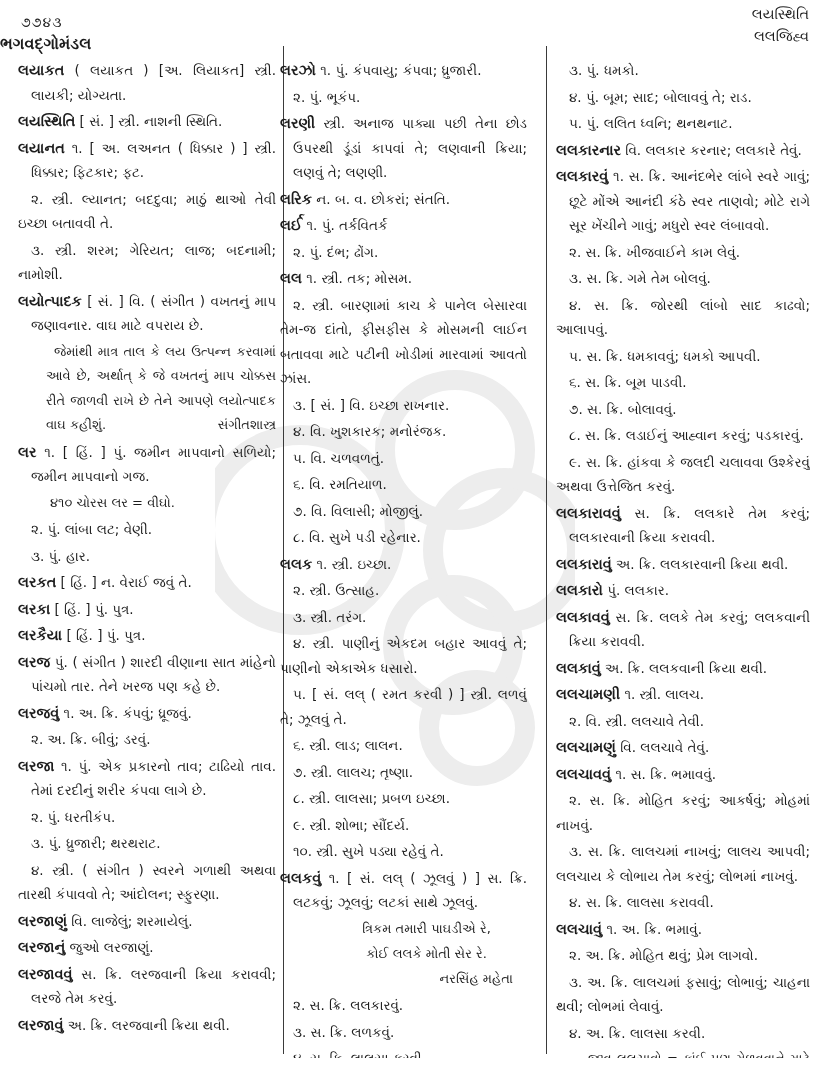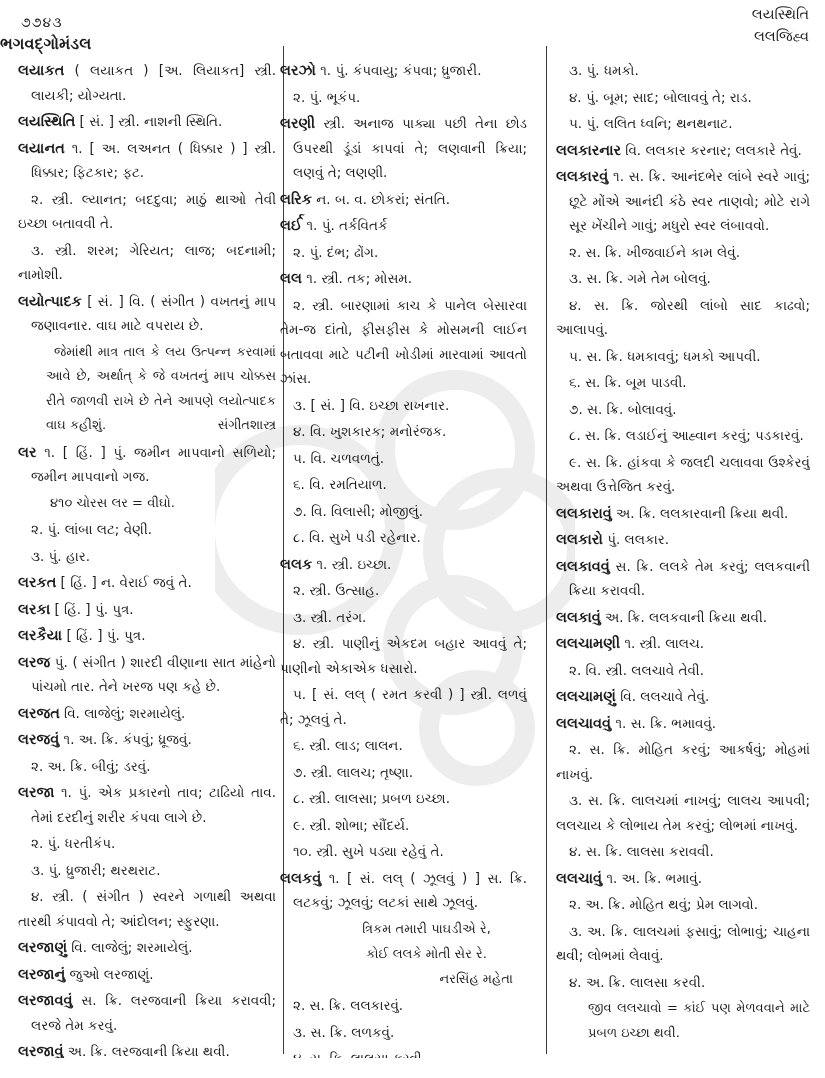--- a/index.html
+++ b/index.html
@@ -68,21 +68,20 @@
       <div class="para entry"><span class="head">લયોત્પાદક</span> [ સં. ] વિ. ( સંગીત ) વખતનું માપ જણાવનાર. વાઘ માટે વપરાય છે.</div>
       <div class="para note">જેમાંથી માત્ર તાલ કે લય ઉત્પન્ન કરવામાં આવે છે, અર્થાત્ કે જે વખતનું માપ ચોક્કસ રીતે જાળવી રાખે છે તેને આપણે લયોત્પાદક વાઘ કહીશું.<span class="attr-inline">સંગીતશાસ્ત્ર</span></div>
       <div class="para entry"><span class="head">લર</span> ૧. [ હિં. ] પું. જમીન માપવાનો સળિયો; જમીન માપવાનો ગજ.</div>
       <div class="para example">૪૧૦ ચોરસ લર = વીઘો.</div>
       <div class="para sense">૨. પું. લાંબા લટ; વેણી.</div>
       <div class="para sense">૩. પું. હાર.</div>
       <div class="para entry"><span class="head">લરકત</span> [ હિં. ] ન. વેરાઈ જવું તે.</div>
       <div class="para entry"><span class="head">લરકા</span> [ હિં. ] પું. પુત્ર.</div>
       <div class="para entry"><span class="head">લરકૈયા</span> [ હિં. ] પું. પુત્ર.</div>
       <div class="para entry"><span class="head">લરજ</span> પું. ( સંગીત ) શારદી વીણાના સાત માંહેનો પાંચમો તાર. તેને ખરજ પણ કહે છે.</div>
-      <div class="para entry"><span class="head">લરજત</span> વિ. લાજેલું; શરમાયેલું.</div>
       <div class="para entry"><span class="head">લરજવું</span> ૧. અ. ક્રિ. કંપવું; ધ્રૂજવું.</div>
       <div class="para sense">૨. અ. ક્રિ. બીવું; ડરવું.</div>
       <div class="para entry"><span class="head">લરજા</span> ૧. પું. એક પ્રકારનો તાવ; ટાઢિયો તાવ. તેમાં દરદીનું શરીર કંપવા લાગે છે.</div>
       <div class="para sense">૨. પું. ધરતીકંપ.</div>
       <div class="para sense">૩. પું. ધ્રુજારી; થરથરાટ.</div>
       <div class="para sense">૪. સ્ત્રી. ( સંગીત ) સ્વરને ગળાથી અથવા તારથી કંપાવવો તે; આંદોલન; સ્ફુરણા.</div>
       <div class="para entry"><span class="head">લરજાણું</span> વિ. લાજેલું; શરમાયેલું.</div>
       <div class="para entry"><span class="head">લરજાનું</span> જુઓ લરજાણું.</div>
       <div class="para entry"><span class="head">લરજાવવું</span> સ. ક્રિ. લરજવાની ક્રિયા કરાવવી; લરજે તેમ કરવું.</div>
       <div class="para entry"><span class="head">લરજાવું</span> અ. ક્રિ. લરજવાની ક્રિયા થવી.</div>
@@ -127,20 +126,21 @@
       <div class="para entry"><span class="head">લલકારનાર</span> વિ. લલકાર કરનાર; લલકારે તેવું.</div>
       <div class="para entry"><span class="head">લલકારવું</span> ૧. સ. ક્રિ. આનંદભેર લાંબે સ્વરે ગાવું; છૂટે મોંએ આનંદી કંઠે સ્વર તાણવો; મોટે રાગે સૂર ખેંચીને ગાવું; મધુરો સ્વર લંબાવવો.</div>
       <div class="para sense">૨. સ. ક્રિ. ખીજવાઈને કામ લેવું.</div>
       <div class="para sense">૩. સ. ક્રિ. ગમે તેમ બોલવું.</div>
       <div class="para sense">૪. સ. ક્રિ. જોરથી લાંબો સાદ કાઢવો; આલાપવું.</div>
       <div class="para sense">૫. સ. ક્રિ. ધમકાવવું; ધમકો આપવી.</div>
       <div class="para sense">૬. સ. ક્રિ. બૂમ પાડવી.</div>
       <div class="para sense">૭. સ. ક્રિ. બોલાવવું.</div>
       <div class="para sense">૮. સ. ક્રિ. લડાઈનું આહ્વાન કરવું; પડકારવું.</div>
       <div class="para sense">૯. સ. ક્રિ. હાંકવા કે જલદી ચલાવવા ઉશ્કેરવું અથવા ઉત્તેજિત કરવું.</div>
+      <div class="para entry"><span class="head">લલકારાવવું</span> સ. ક્રિ. લલકારે તેમ કરવું; લલકારવાની ક્રિયા કરાવવી.</div>
       <div class="para entry"><span class="head">લલકારાવું</span> અ. ક્રિ. લલકારવાની ક્રિયા થવી.</div>
       <div class="para entry"><span class="head">લલકારો</span> પું. લલકાર.</div>
       <div class="para entry"><span class="head">લલકાવવું</span> સ. ક્રિ. લલકે તેમ કરવું; લલકવાની ક્રિયા કરાવવી.</div>
       <div class="para entry"><span class="head">લલકાવું</span> અ. ક્રિ. લલકવાની ક્રિયા થવી.</div>
       <div class="para entry"><span class="head">લલચામણી</span> ૧. સ્ત્રી. લાલચ.</div>
       <div class="para sense">૨. વિ. સ્ત્રી. લલચાવે તેવી.</div>
       <div class="para entry"><span class="head">લલચામણું</span> વિ. લલચાવે તેવું.</div>
       <div class="para entry"><span class="head">લલચાવવું</span> ૧. સ. ક્રિ. ભમાવવું.</div>
       <div class="para sense">૨. સ. ક્રિ. મોહિત કરવું; આકર્ષવું; મોહમાં નાખવું.</div>
       <div class="para sense">૩. સ. ક્રિ. લાલચમાં નાખવું; લાલચ આપવી; લલચાય કે લોભાય તેમ કરવું; લોભમાં નાખવું.</div>

